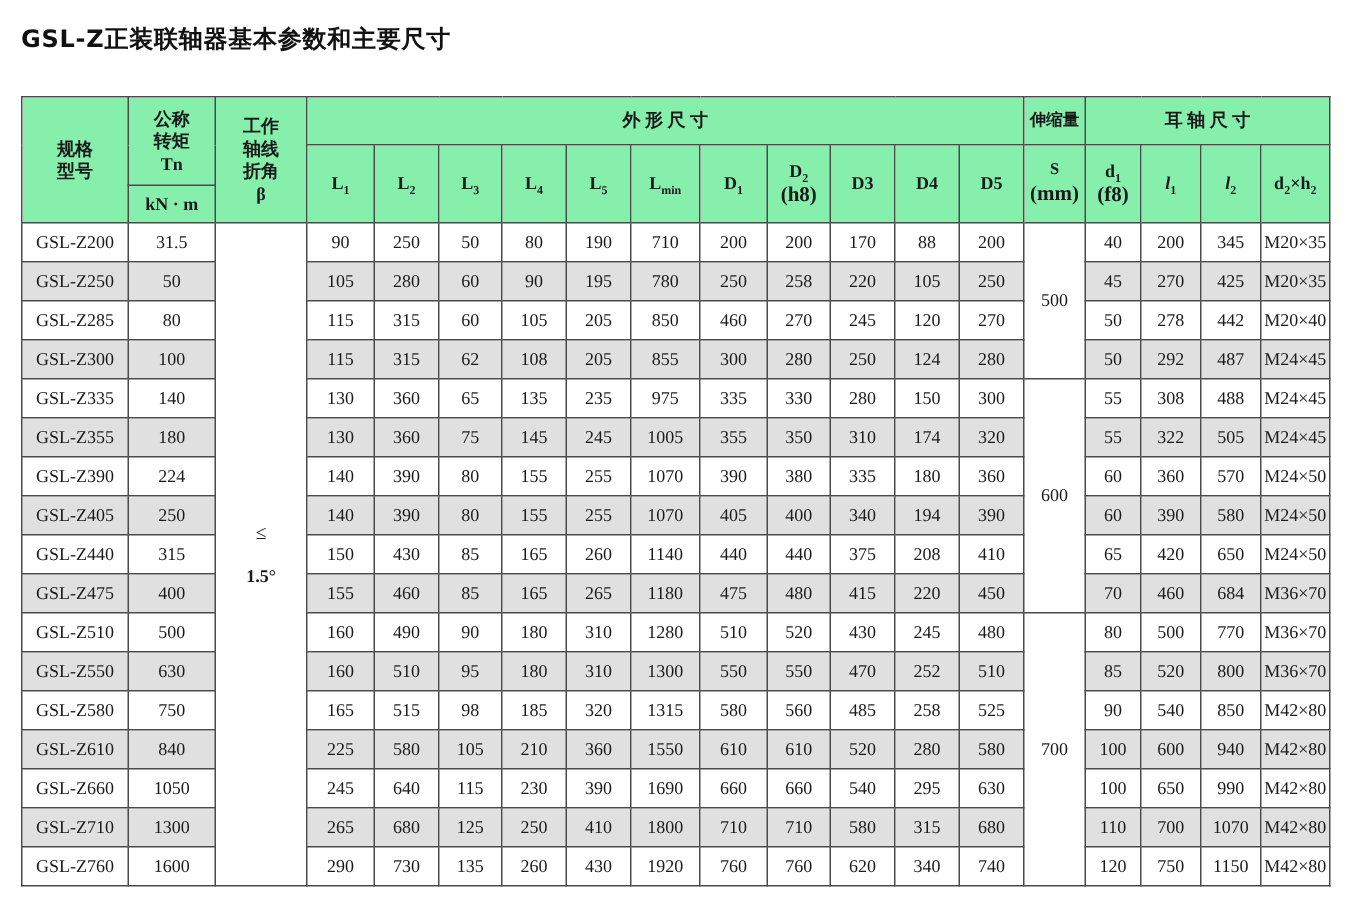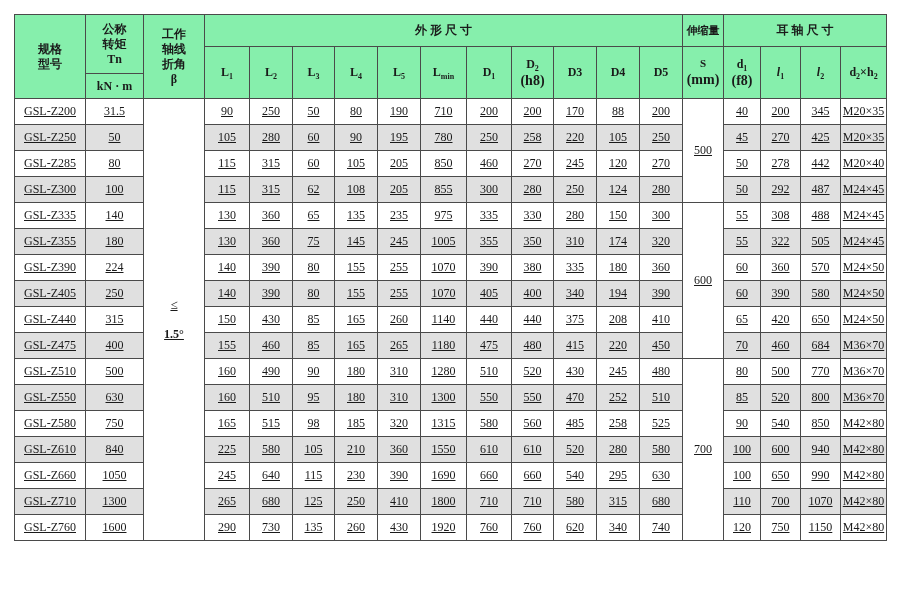--- a/index.html
+++ b/index.html
@@ -53,35 +53,36 @@
     line-height: 0;
   }
   th .note {
     display: block;
     font-size: 14px;
     font-weight: bold;
     line-height: 1.1;
     margin-top: 1px;
   }
   th .it { font-style: italic; }
-  tbody tr { height: 26px; text-decoration: underline; }
+  tbody tr { height: 26px; }
   tbody td {
     font-size: 12px;
     background: #ffffff;
   }
   tbody tr.alt td { background: #e0e0e0; }
   tbody td.merged { background: #ffffff; }
   tbody td.angle-cell div.sym { font-size: 13px; margin-bottom: 14px; }
   tbody td.angle-cell div.val { font-size: 12px; font-weight: bold; margin-top: 12px; }
   tbody td.model { font-size: 12px; }
 </style>
 </head>
 <body>
 
 <div class="page">
+  <h1 class="title">GSL-Z正装联轴器基本参数和主要尺寸</h1>
 
   <table class="spec">
     <colgroup>
       <col style="width:71px">
         <col style="width:58px">
         <col style="width:61px">
       <col style="width:45px">
         <col style="width:43px">
         <col style="width:42px">
       <col style="width:43px">

